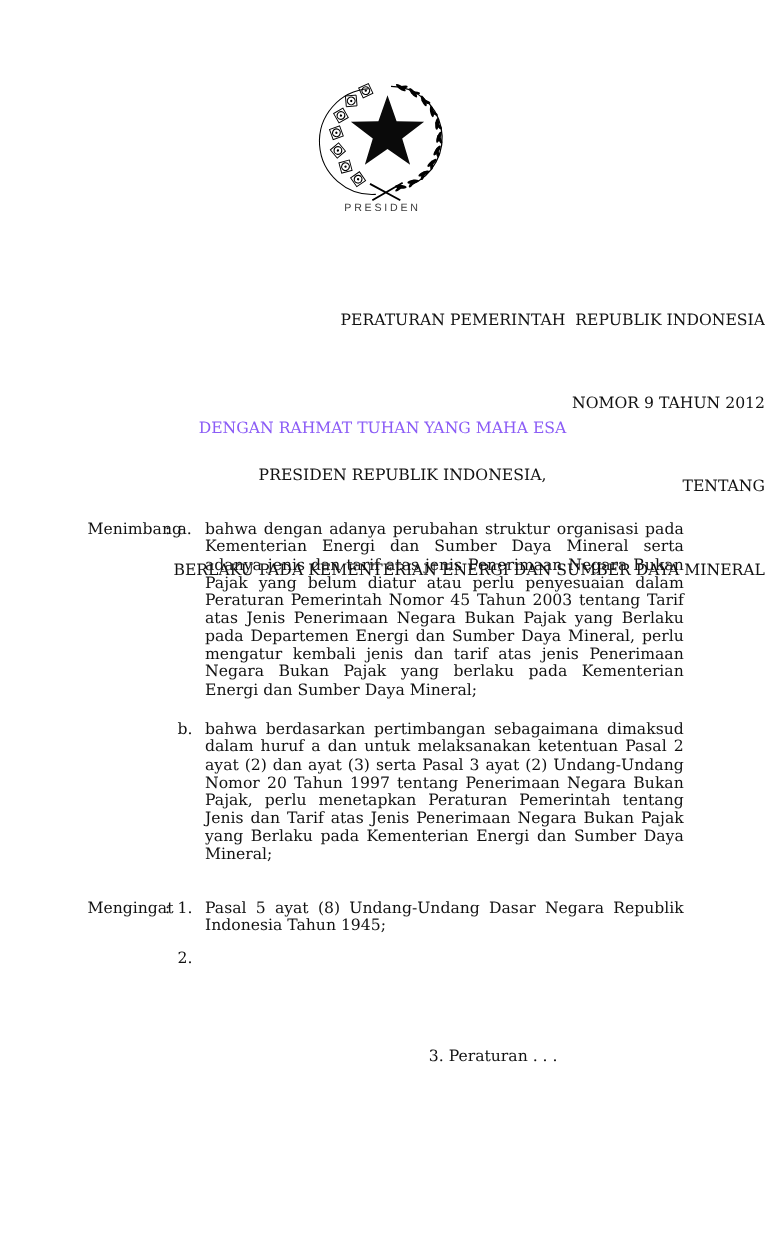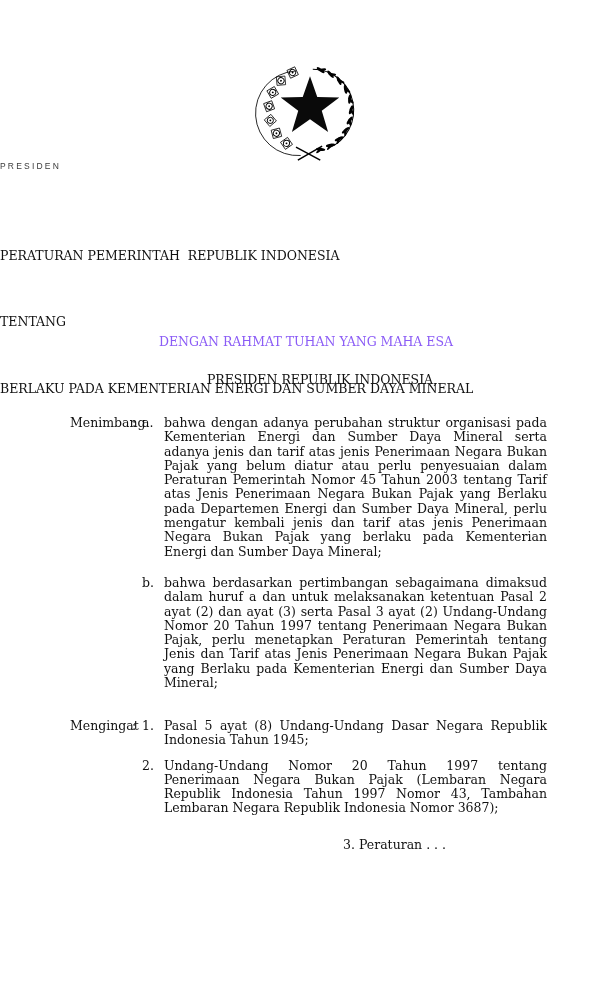--- a/index.html
+++ b/index.html
@@ -11,30 +11,31 @@
     color: #1a1a1a;
     overflow: hidden;
   }
   .seal {
     position: absolute;
     top: 63px; left: 254px;
   }
   .seal-caption {
     position: absolute;
     top: 161px; left: 0; width: 612px;
+    text-align: center;
     font-family: "Liberation Sans", sans-serif;
     font-size: 8.5px;
     letter-spacing: 2.2px;
     line-height: 11px;
     color: #3a3a3a;
   }
   .title-block {
     position: absolute;
     top: 200px; left: 0; width: 612px;
-    text-align: left;
+    text-align: right;
     font-size: 12.5px;
     line-height: 22.3px;
     white-space: pre-wrap;
     color: #111;
   }
   .invocation {
     position: absolute;
     top: 334px; left: 0; width: 612px;
     text-align: center;
     font-size: 12.5px;
@@ -117,20 +118,21 @@
 
   <polygon points="60,14 67.8,36.3 91.4,36.8 72.6,51.1 79.4,73.7 60,60.2 40.6,73.7 47.4,51.1 28.6,36.8 52.2,36.3" fill="#0a0a0a"></polygon>
 </svg>
 
 <div class="seal-caption">
   <div>PRESIDEN</div>
 </div>
 
 <div class="title-block">
   <div>PERATURAN PEMERINTAH  REPUBLIK INDONESIA</div>
+  <div>NOMOR 9 TAHUN 2012</div>
   <div>TENTANG</div>
   <div>BERLAKU PADA KEMENTERIAN ENERGI DAN SUMBER DAYA MINERAL</div>
 </div>
 
 <div class="invocation">DENGAN RAHMAT TUHAN YANG MAHA ESA</div>
 <div class="authority">PRESIDEN REPUBLIK INDONESIA,</div>
 
 <div class="clauses considering">
   <div class="clause-row">
     <div class="col-label">Menimbang</div>
@@ -150,17 +152,16 @@
   <div class="clause-row">
     <div class="col-label">Mengingat</div>
     <div class="col-colon">:</div>
     <div class="col-marker">1.</div>
     <div class="col-text">Pasal 5 ayat (8) Undang-Undang Dasar Negara Republik Indonesia Tahun 1945;</div>
   </div>
   <div class="clause-row">
     <div class="col-label"></div>
     <div class="col-colon"></div>
     <div class="col-marker">2.</div>
-    <div class="col-text">Undang-Undang Nomor 20 Tahun 1997 tentang Penerimaan Negara Bukan Pajak (Lembaran Negara Republik Indonesia Tahun 1997 Nomor 43, Tambahan Lembaran Negara Republik Indonesia Nomor 3687);</div>
   </div>
 </div>
 
 <div class="catchword">3. Peraturan . . .</div>
 
 </body></html>

